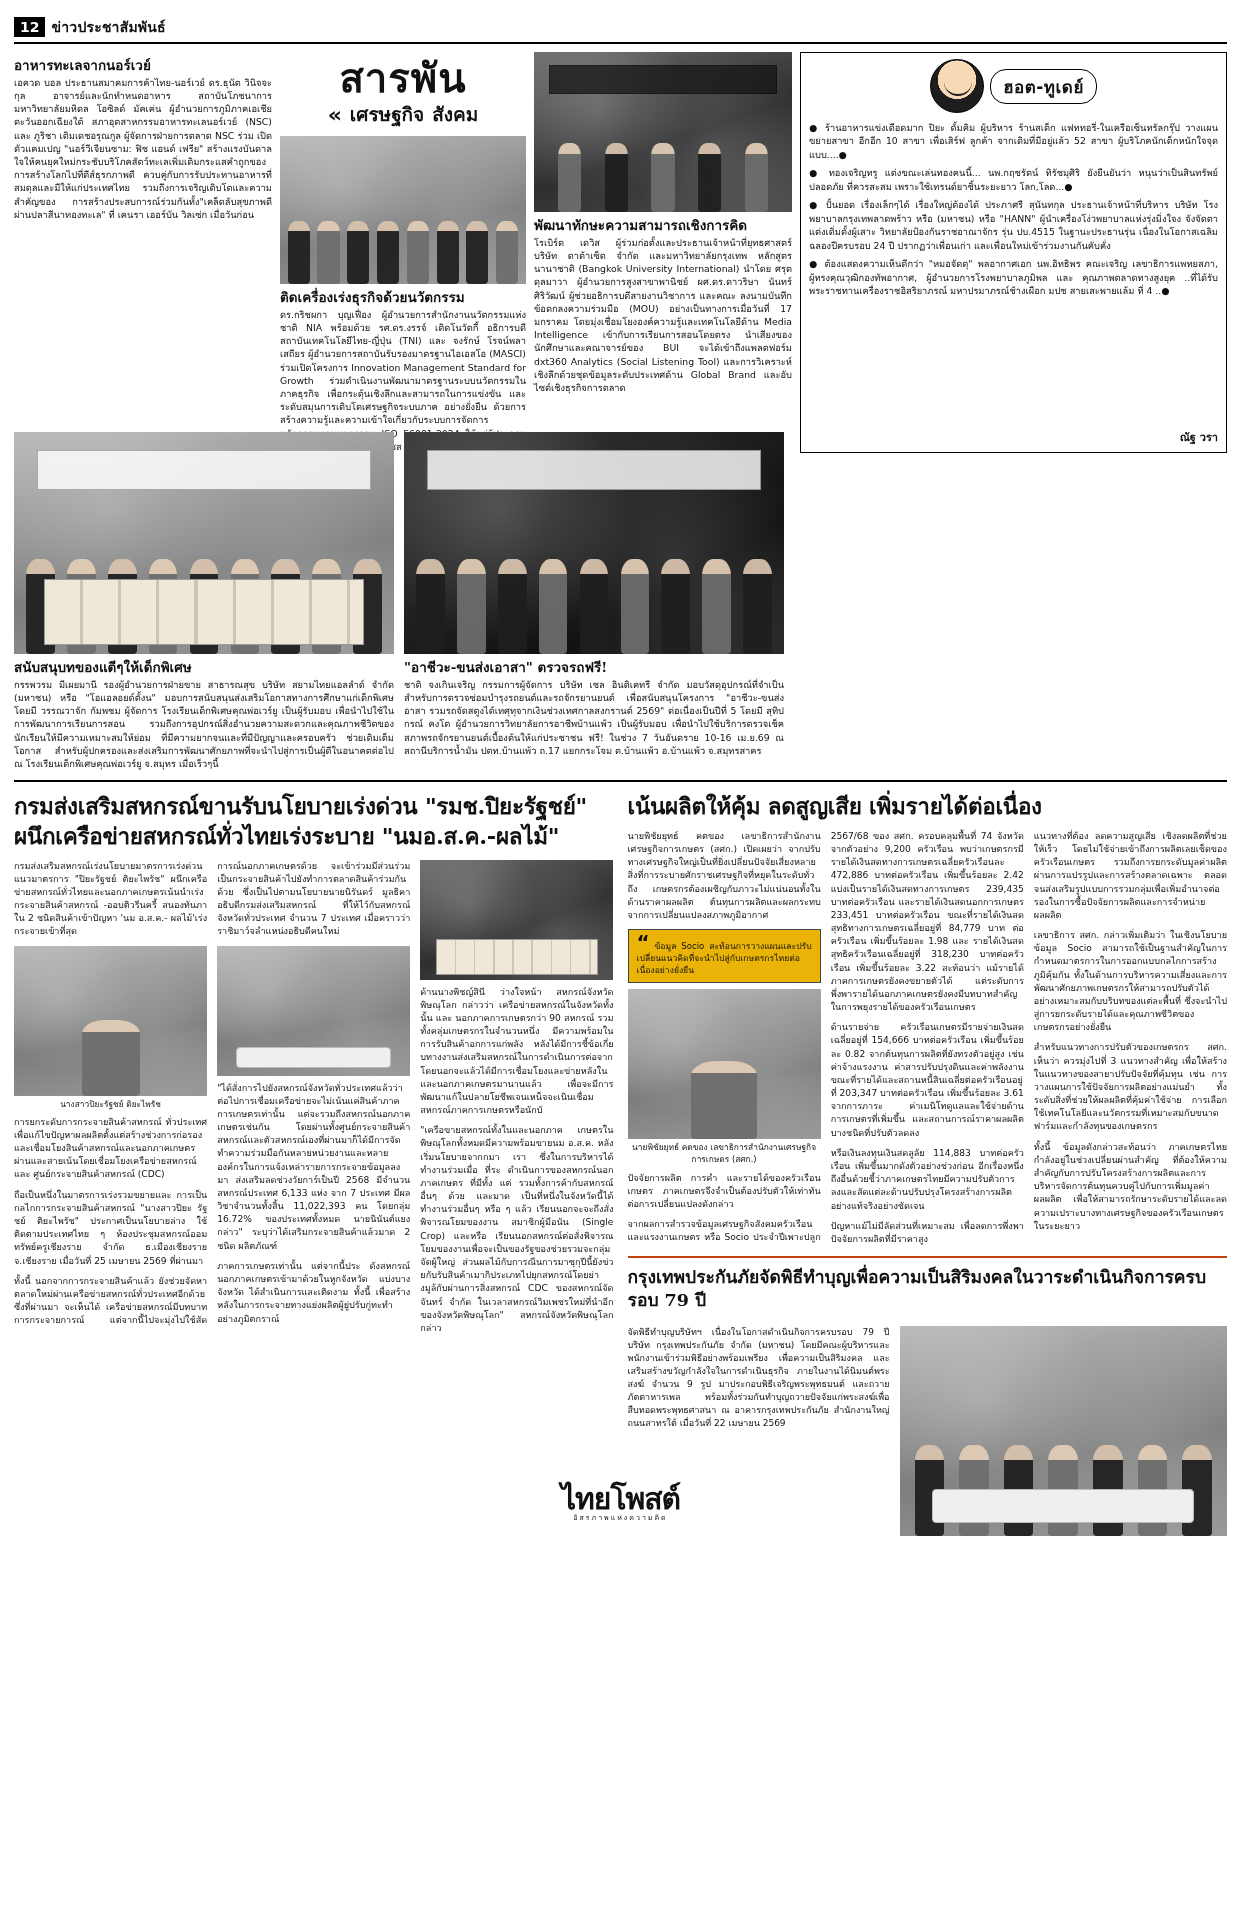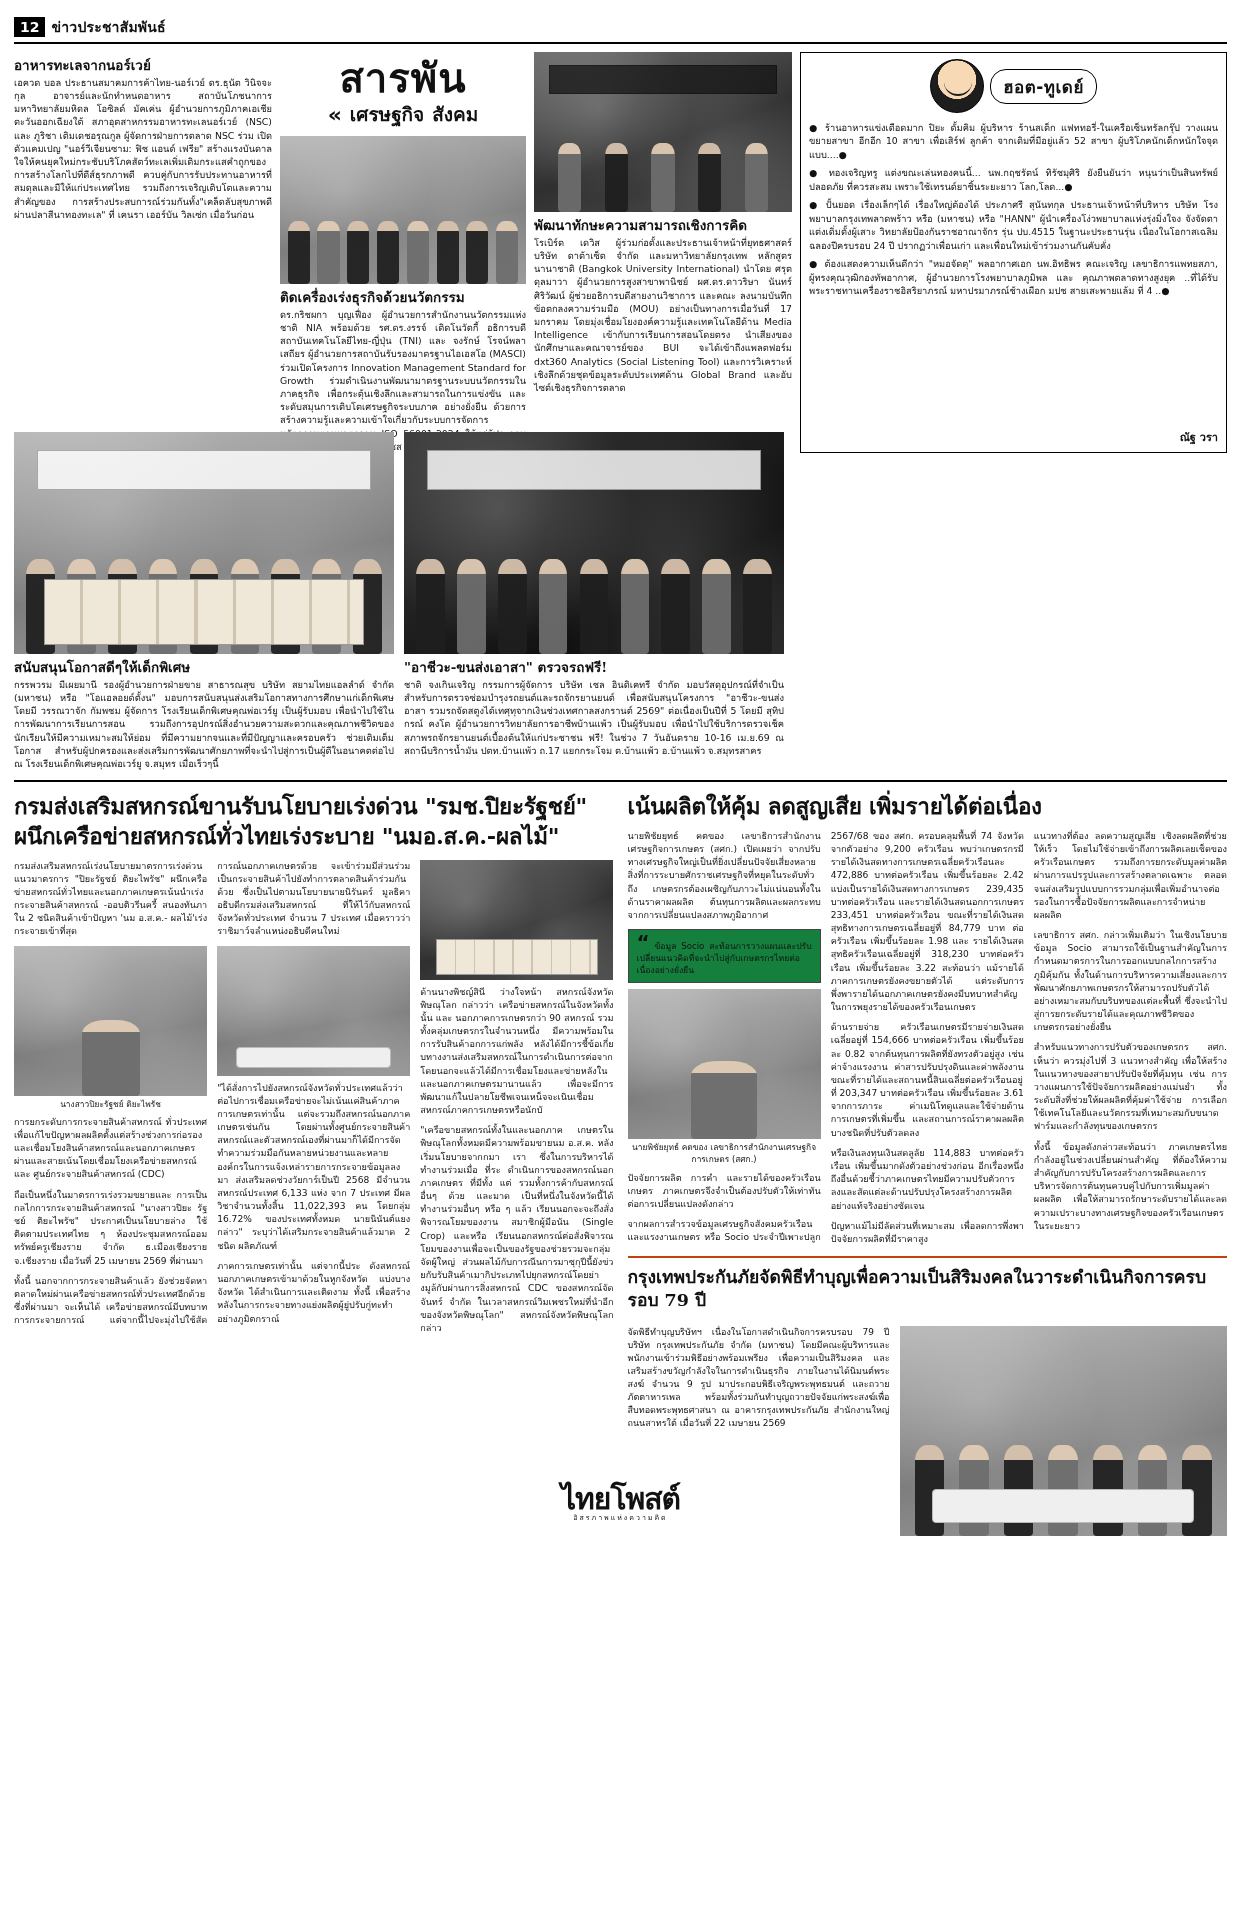--- a/index.html
+++ b/index.html
@@ -157,21 +157,21 @@
     margin-top:8px;
   }
   .cols3 p { margin:0 0 7px; }
   .colfig { width:100%; margin:0 0 6px; break-inside: avoid; }
   .colfig .photo { height:150px; }
   .colfig .cap { font-size:8.4px; text-align:center; margin-top:2px; }
 
   .quotebox {
     border:1px solid #444; padding:6px 8px; font-size:8.6px; line-height:1.4;
     margin-bottom:6px; break-inside:avoid; position:relative;
-    background:#15803d;
+    background:#eab308;
   }
   .quotebox .qm { font-size:20px; font-weight:bold; line-height:.6; }
 
   
   .promo {
     border-top:2px solid #c2410c; margin-top:10px; padding-top:8px;
   }
   .promo-head {
     font-family:"DejaVu Serif","Liberation Serif",serif;
     font-weight:bold; font-size:17.5px; line-height:1.3;
@@ -303,21 +303,21 @@
             <div class="fig"></div>
           <div class="fig alt"></div>
             <div class="fig"></div>
             <div class="fig alt"></div>
           <div class="fig"></div>
             <div class="fig alt"></div>
             <div class="fig"></div>
         </div>
         <div class="boxstack"></div>
       </div>
-      <div class="art-title">สนับสนุนโอกาสดีๆให้เด็กพิเศษ</div>
+      <div class="art-title">สนับสนุบทของแตีๆให้เด็กพิเศษ</div>
       <div class="art-body">กรรพวรม มีเผยมานี รองผู้อำนวยการฝ่ายขาย สาธารณสุข บริษัท สยามไทยแอลลำด์ จำกัด (มหาชน) หรือ "โอแอลอยด์ตั้งน" มอบการสนับสนุนส่งเสริมโอกาสทางการศึกษาแก่เด็กพิเศษ โดยมี วรรณวาจัก กัมพชม ผู้จัดการ โรงเรียนเด็กพิเศษคุณพ่อเวร์ยู เป็นผู้รับมอบ เพื่อนำไปใช้ในการพัฒนาการเรียนการสอน รวมถึงการอุปกรณ์สิ่งอำนวยความสะดวกและคุณภาพชีวิตของนักเรียนให้มีความเหมาะสมให้ย่อม ที่มีความยากจนและที่มีปัญญาและครอบครัว ช่วยเติมเต็มโอกาส สำหรับผู้ปกครองและส่งเสริมการพัฒนาศักยภาพที่จะนำไปสู่การเป็นผู้ดีในอนาคตต่อไป ณ โรงเรียนเด็กพิเศษคุณพ่อเวร์ยู จ.สมุทร เมื่อเร็วๆนี้</div>
     </div>
 
     <div>
       <div class="photo mid-photo dark wide">
         <div class="ovl"></div>
         <div class="banner-strip"></div>
         <div class="figs">
           <div class="fig"></div>
             <div class="fig alt"></div>

